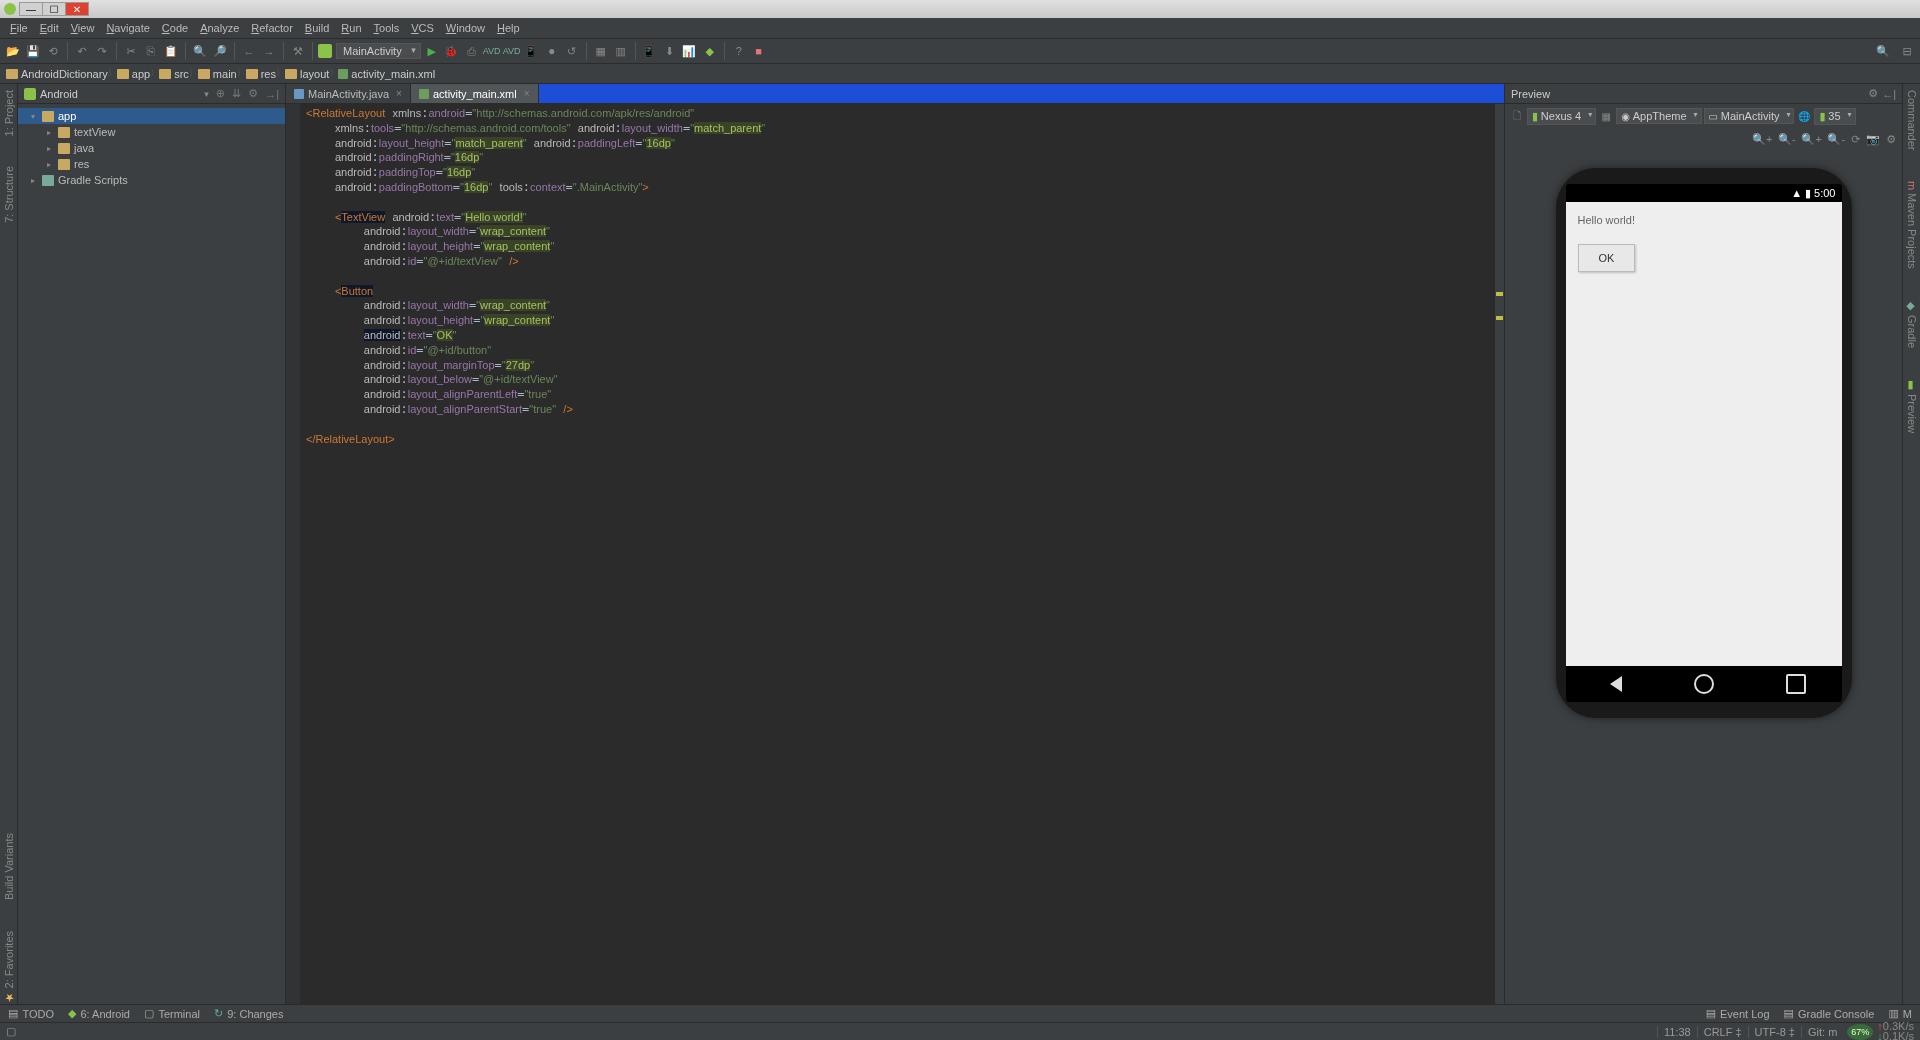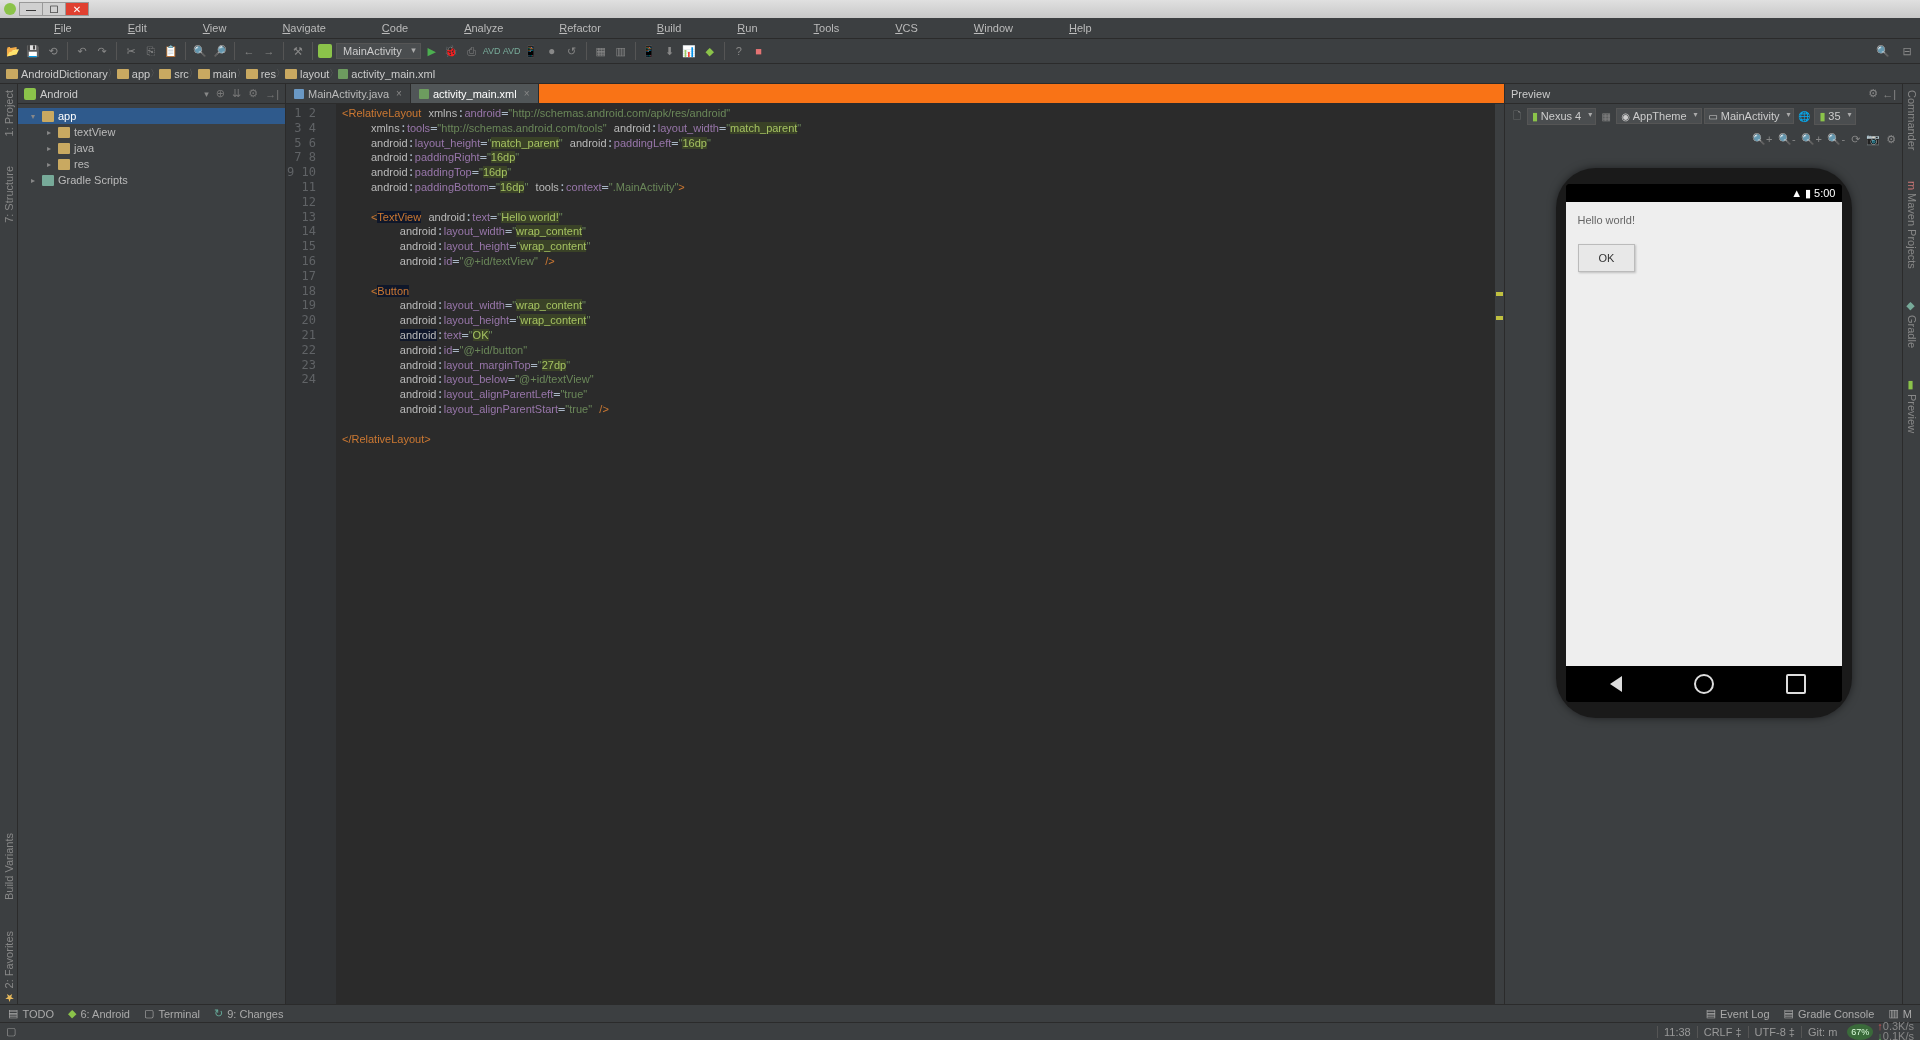--- a/index.html
+++ b/index.html
@@ -8,21 +8,21 @@
 
 .titlebar { height: 18px; background: linear-gradient(#e0e0e0,#c8c8c8); display: flex; align-items: center; padding: 0 4px; color: #000; font-size: 11px; }
 .titlebar .app-icon { width: 12px; height: 12px; background: #8bc34a; border-radius: 50%; margin-right: 4px; }
 .titlebar .title-text { flex: 1; }
 .titlebar .win-btns { display: flex; gap: 0; }
 .titlebar .win-btn { width: 24px; height: 14px; display: flex; align-items: center; justify-content: center; font-size: 10px; background: #d0d0d0; border: 1px solid #999; margin-left: -1px; }
 .titlebar .win-close { background: #e04030; color: #fff; }
 
 
 .menubar { height: 20px; background: #3c3f41; display: flex; align-items: center; padding: 0 4px; }
-.menubar .menu-item { padding: 2px 6px; color: #bbbbbb; cursor: default; margin-left: 44px; }
+.menubar .menu-item { padding: 2px 6px; color: #bbbbbb; cursor: default; }
 .menubar .ul { text-decoration: underline; }
 
 
 .toolbar { height: 26px; background: #3c3f41; border-top: 1px solid #2b2b2b; border-bottom: 1px solid #2b2b2b; display: flex; align-items: center; padding: 0 4px; gap: 2px; }
 .toolbar .tbtn { width: 18px; height: 18px; display: flex; align-items: center; justify-content: center; color: #888; }
 .toolbar .sep { width: 1px; height: 18px; background: #555; margin: 0 3px; }
 .toolbar .dropdown { background: #4a4d4f; border: 1px solid #555; padding: 1px 18px 1px 6px; color: #ccc; position: relative; font-size: 11px; }
 .toolbar .dropdown::after { content:"▾"; position:absolute; right:4px; color:#aaa; font-size:9px; }
 .toolbar .android-run { width:14px; height:14px; background:#8bc34a; border-radius:2px; margin-right:2px; }
 .toolbar-right { margin-left: auto; display:flex; gap:6px; align-items:center; }
@@ -49,21 +49,21 @@
 .project-header .hicon { color:#777; font-size:11px; margin-left:3px; }
 .tree { padding: 4px 0; font-size: 11px; }
 .tree-row { display:flex; align-items:center; gap:4px; padding:1px 4px 1px 10px; height:16px; }
 .tree-row .arrow { width:10px; color:#888; font-size:8px; text-align:center; }
 .tree-row .icon { width:12px; height:11px; background:#c9a961; border-radius:1px; }
 .tree-row.selected { background:#2f5a8c; color:#fff; }
 .tree-row.indent1 { padding-left: 26px; }
 
 
 .editor-area { flex: 1; display:flex; flex-direction:column; background:#2b2b2b; min-width:0; }
-.tabs { height: 20px; background: #f97316; display:flex; align-items:flex-end; border-bottom:1px solid #2b2b2b; }
+.tabs { height: 20px; background: #1d4ed8; display:flex; align-items:flex-end; border-bottom:1px solid #2b2b2b; }
 .tab { height:19px; padding:2px 8px; background:#3c3f41; color:#bbb; display:flex; align-items:center; gap:4px; border-right:1px solid #2b2b2b; }
 .tab.active { background:#515658; color:#fff; }
 .tab .ticon { width:10px; height:10px; border-radius:1px; }
 .tab .close { color:#888; font-size:10px; margin-left:3px; }
 
 .editor-body { flex:1; display:flex; overflow:hidden; position:relative; }
 .gutter { width:36px; background:#313335; text-align:right; padding:2px 6px 0 0; font-family:Consolas,monospace; font-size:12px; color:#606366; line-height:14.8px; }
 .code { flex:1; background:#2b2b2b; font-family:Consolas,monospace; font-size:12px; color:#a9b7c6; padding:2px 0 0 6px; line-height:14.8px; white-space:pre; overflow:hidden; }
 .fold-strip { width:14px; background:#313335; }
 .marker-strip { width:10px; background:#3c3f41; border-left:1px solid #2b2b2b; position:relative; }
@@ -296,44 +296,20 @@
           <span>MainActivity.java</span>
           <span class="close">×</span>
         </div>
         <div class="tab active">
           <span class="ticon" style="background: rgb(109, 156, 95);"></span>
           <span>activity_main.xml</span>
           <span class="close">×</span>
         </div>
       </div>
     <div class="editor-body">
-      <div class="gutter" id="gutter">1
-2
-3
-4
-5
-6
-7
-8
-9
-10
-11
-12
-13
-14
-15
-16
-17
-18
-19
-20
-21
-22
-23
-24</div>
       <div class="fold-strip"></div>
       <div class="code" id="code"><span class="tag">&lt;</span><span class="tag">RelativeLayout</span> <span class="ns">xmlns</span>:<span class="attrname">android</span>=<span class="str">"http://schemas.android.com/apk/res/android"</span>
     <span class="ns">xmlns</span>:<span class="attrname">tools</span>=<span class="str">"http://schemas.android.com/tools"</span> <span class="ns">android</span>:<span class="attrname">layout_width</span>=<span class="str">"</span><span class="strhl">match_parent</span><span class="str">"</span>
     <span class="ns">android</span>:<span class="attrname">layout_height</span>=<span class="str">"</span><span class="strhl">match_parent</span><span class="str">"</span> <span class="ns">android</span>:<span class="attrname">paddingLeft</span>=<span class="str">"</span><span class="strhl">16dp</span><span class="str">"</span>
     <span class="ns">android</span>:<span class="attrname">paddingRight</span>=<span class="str">"</span><span class="strhl">16dp</span><span class="str">"</span>
     <span class="ns">android</span>:<span class="attrname">paddingTop</span>=<span class="str">"</span><span class="strhl">16dp</span><span class="str">"</span>
     <span class="ns">android</span>:<span class="attrname">paddingBottom</span>=<span class="str">"</span><span class="strhl">16dp</span><span class="str">"</span> <span class="ns">tools</span>:<span class="attrname">context</span>=<span class="str">".MainActivity"</span><span class="tag">&gt;</span>
 
     <span class="tag">&lt;</span><span class="tag hl">TextView</span> <span class="ns">android</span>:<span class="attrname">text</span>=<span class="str">"</span><span class="strhl">Hello world!</span><span class="str">"</span>
         <span class="ns">android</span>:<span class="attrname">layout_width</span>=<span class="str">"</span><span class="strhl">wrap_content</span><span class="str">"</span>

